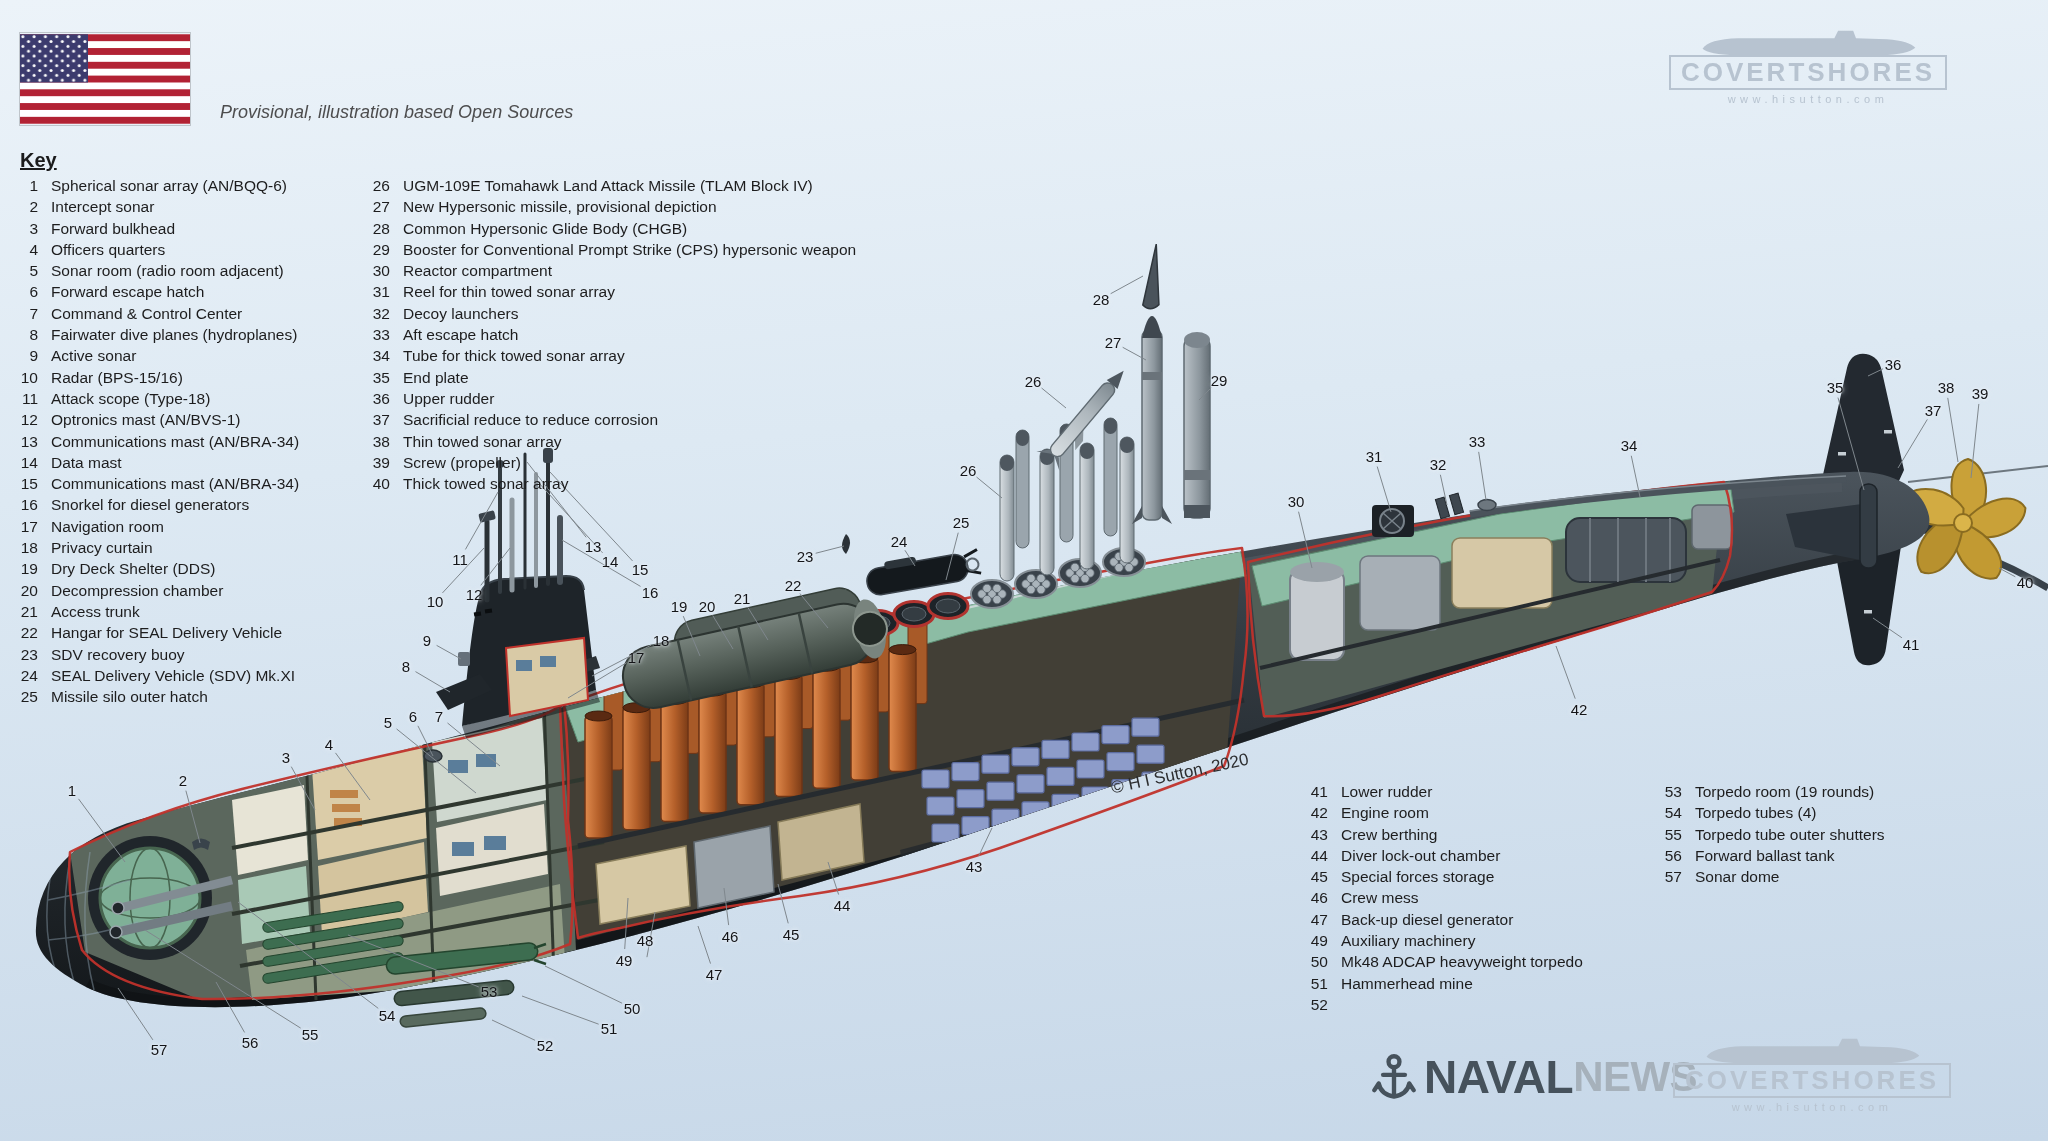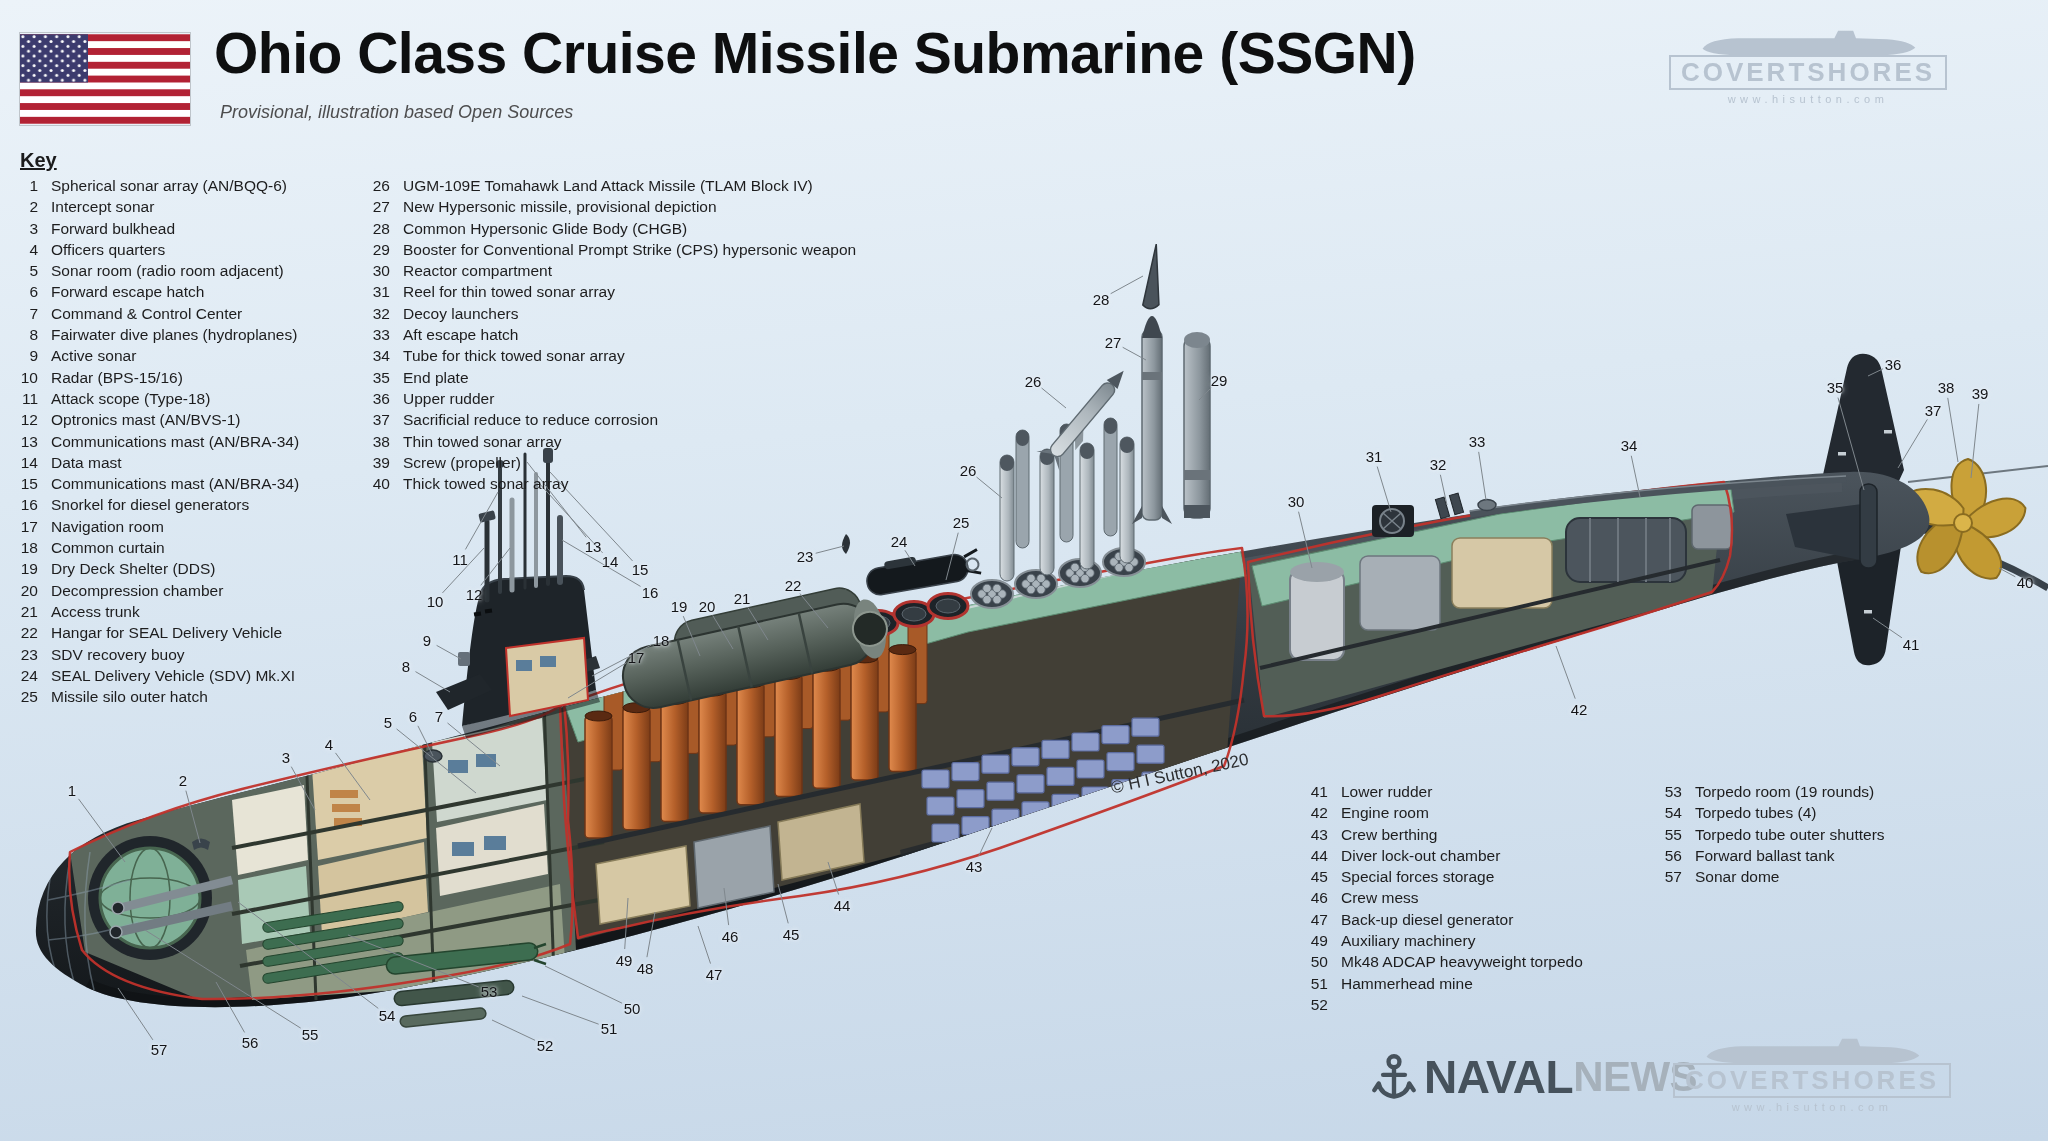--- a/index.html
+++ b/index.html
@@ -578,21 +578,21 @@
       <div class="callout-num" style="left: 974px; top: 866px;"><span>43</span></div>
 
       <div class="callout-num" style="left: 842px; top: 905px;"><span>44</span></div>
 
       <div class="callout-num" style="left: 791px; top: 934px;"><span>45</span></div>
 
       <div class="callout-num" style="left: 730px; top: 936px;"><span>46</span></div>
 
       <div class="callout-num" style="left: 714px; top: 974px;"><span>47</span></div>
 
-      <div class="callout-num" style="left: 645px; top: 968px; text-align: center;"><span>48</span></div>
+      <div class="callout-num" style="left: 645px; top: 940px; text-align: center;"><span>48</span></div>
 
       <div class="callout-num" style="left: 624px; top: 960px;"><span>49</span></div>
 
       <div class="callout-num" style="left: 632px; top: 1008px;"><span>50</span></div>
 
       <div class="callout-num" style="left: 609px; top: 1028px;"><span>51</span></div>
 
       <div class="callout-num" style="left: 545px; top: 1045px;"><span>52</span></div>
 
       <div class="callout-num" style="left: 489px; top: 991px;"><span>53</span></div>
@@ -620,21 +620,20 @@
         <rect y="30.8" width="190" height="7.7"></rect>
       <rect y="46.2" width="190" height="7.7"></rect>
         <rect y="61.5" width="190" height="7.7"></rect>
         <rect y="76.9" width="190" height="7.7"></rect>
       <rect y="92.3" width="190" height="7.7"></rect>
     </g>
     <rect width="76" height="53.9" fill="#3c3b6e"></rect>
     <rect width="76" height="53.9" fill="url(#stars)"></rect>
   </svg>
 
-  <h1 class="title">Ohio Class Cruise Missile Submarine (SSGN)</h1>
   <div class="subtitle">Provisional, illustration based Open Sources</div>
 
   <div class="cs-logo cs-top">
     <svg class="cs-sub" viewBox="0 0 240 34">
       <path d="M8 22 Q14 12 46 11 L148 11 L152 3 L168 3 L171 11 L204 12 Q228 14 234 21 Q226 28 198 29 L44 29 Q14 28 8 22 Z" fill="#b7c3d0"></path>
     </svg>
     <div class="cs-box">COVERTSHORES</div>
     <div class="cs-url">www.hisutton.com</div>
   </div>
 
@@ -721,21 +720,21 @@
         <span class="key-label">Snorkel for diesel generators</span>
       </div>
 
       <div class="key-row">
         <span class="key-num">17</span>
         <span class="key-label">Navigation room</span>
       </div>
 
       <div class="key-row">
         <span class="key-num">18</span>
-        <span class="key-label">Common curtain</span>
+        <span class="key-label">Privacy curtain</span>
       </div>
 
       <div class="key-row">
         <span class="key-num">19</span>
         <span class="key-label">Dry Deck Shelter (DDS)</span>
       </div>
 
       <div class="key-row">
         <span class="key-num">20</span>
         <span class="key-label">Decompression chamber</span>

